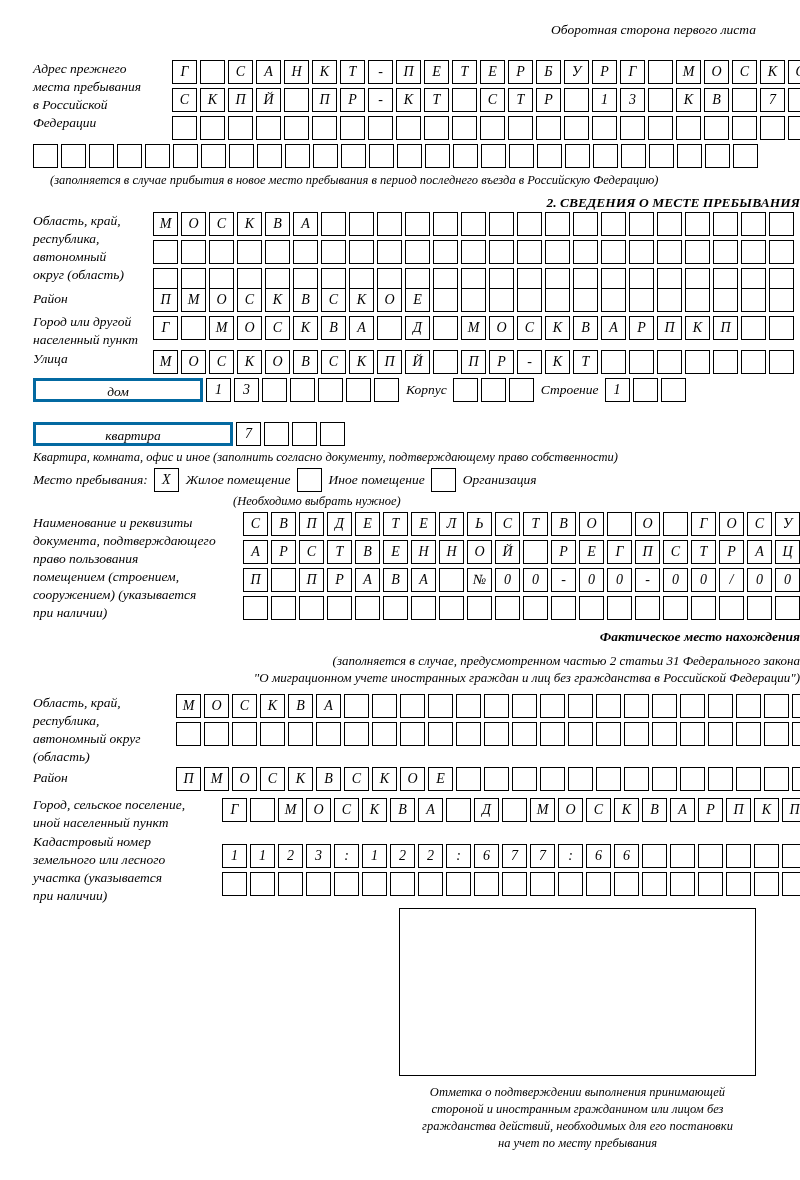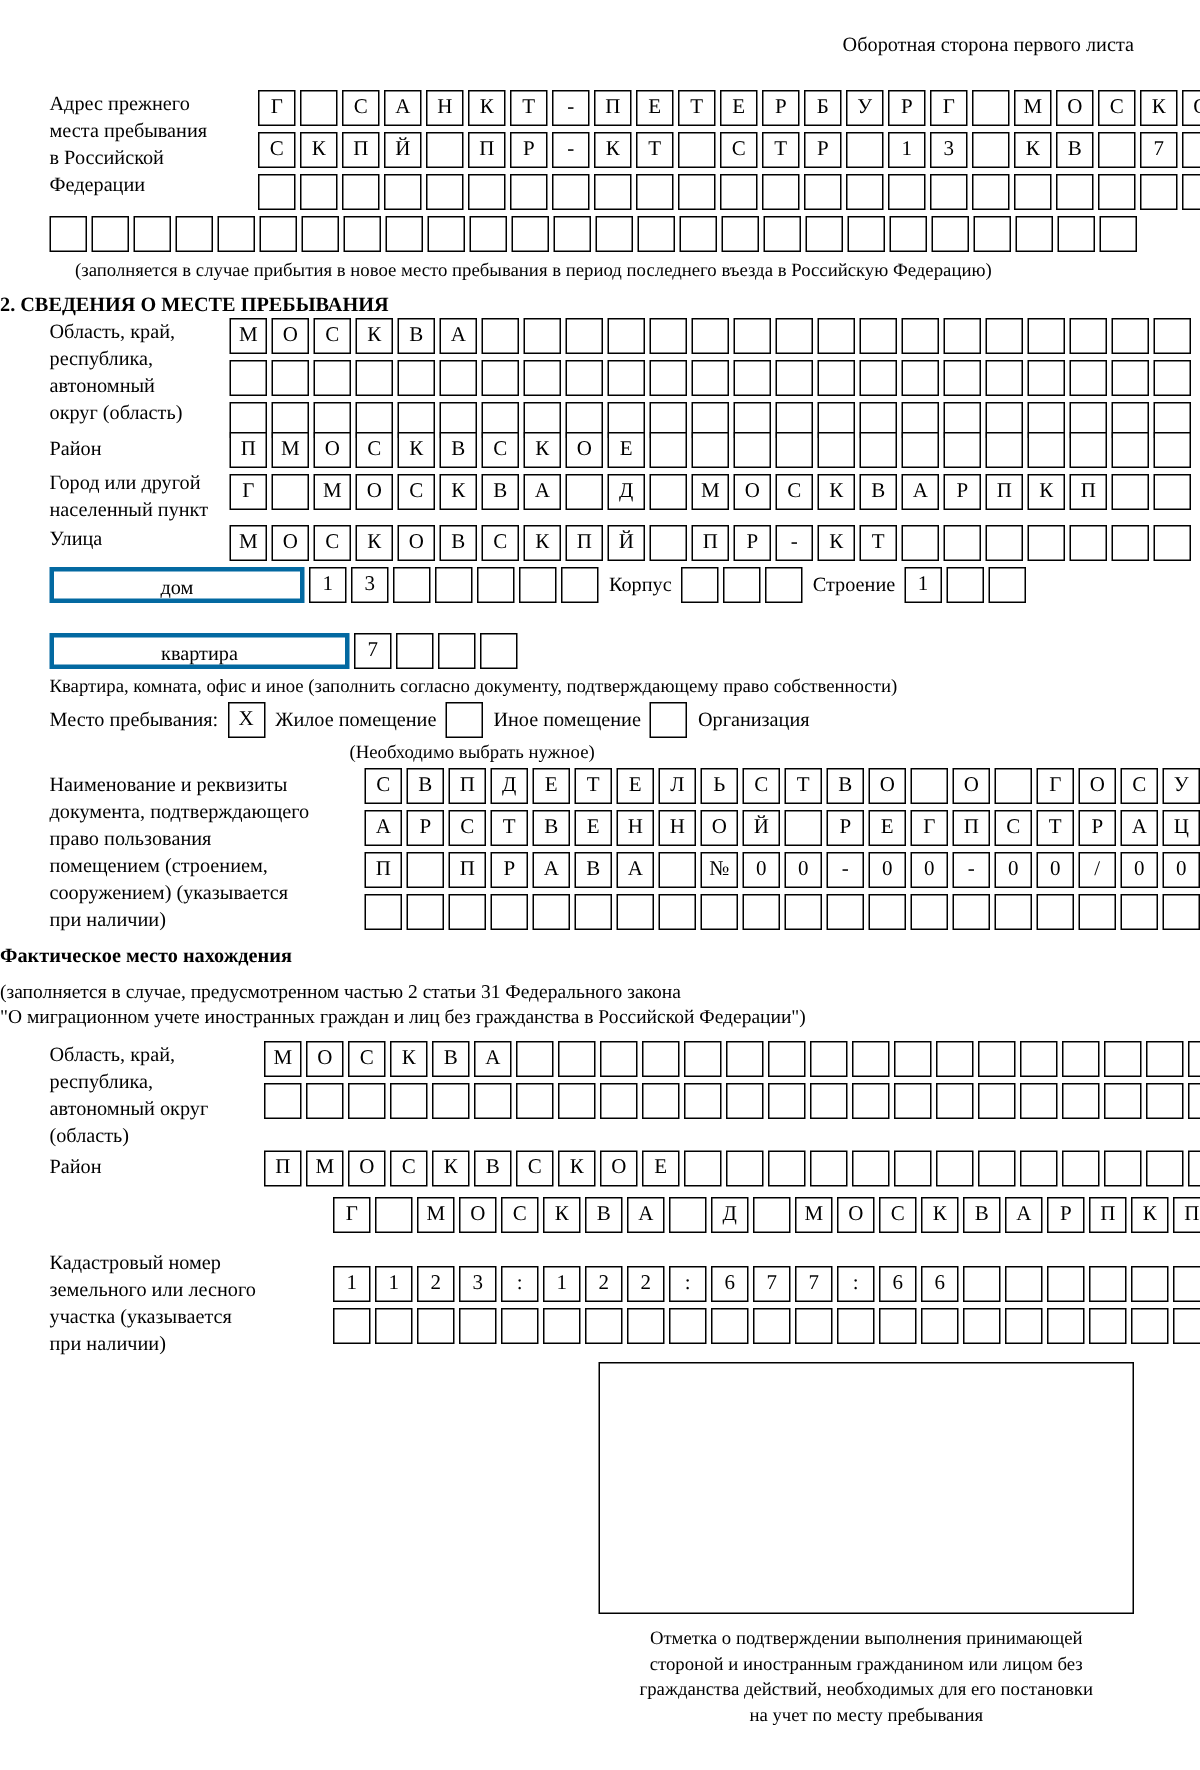--- a/index.html
+++ b/index.html
@@ -12,36 +12,37 @@
     height: 1180px;
     font-family: "Liberation Serif", serif;
     color: #000;
     position: relative;
     overflow: hidden;
   }
   .page {
     position: relative;
     width: 800px;
     height: 1026px;
+    font-style: italic;
   }
   .hdr-right {
     position: absolute;
     right: 44px;
     top: 22px;
     font-size: 13.5px;
   }
   .lbl {
     position: absolute;
     font-size: 13.5px;
     line-height: 18px;
     white-space: pre-line;
   }
   .center-t {
     position: absolute;
-    text-align: left;
+    text-align: right;
     font-size: 13px;
     line-height: 17px;
   }
   .bold { font-weight: bold; }
   .row {
     position: absolute;
     display: flex;
     flex-direction: row;
   }
   .cell {
@@ -592,20 +593,22 @@
       <div class="cell"></div>
       <div class="cell"></div>
       <div class="cell"></div>
       <div class="cell"></div>
       <div class="cell"></div>
       <div class="cell"></div>
       <div class="cell"></div>
       <div class="cell"></div>
     </div>
 
+  <div class="lbl" style="left:33px; top:796px;">Город, сельское поселение,
+иной населенный пункт</div>
   <div class="row" id="al-settlement" style="left:222px; top:798px;">
       <div class="cell">Г</div>
       <div class="cell"></div>
       <div class="cell">М</div>
       <div class="cell">О</div>
       <div class="cell">С</div>
       <div class="cell">К</div>
       <div class="cell">В</div>
       <div class="cell">А</div>
       <div class="cell"></div>

